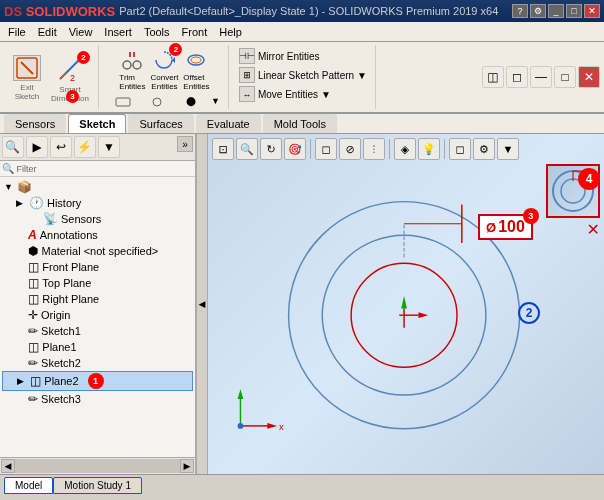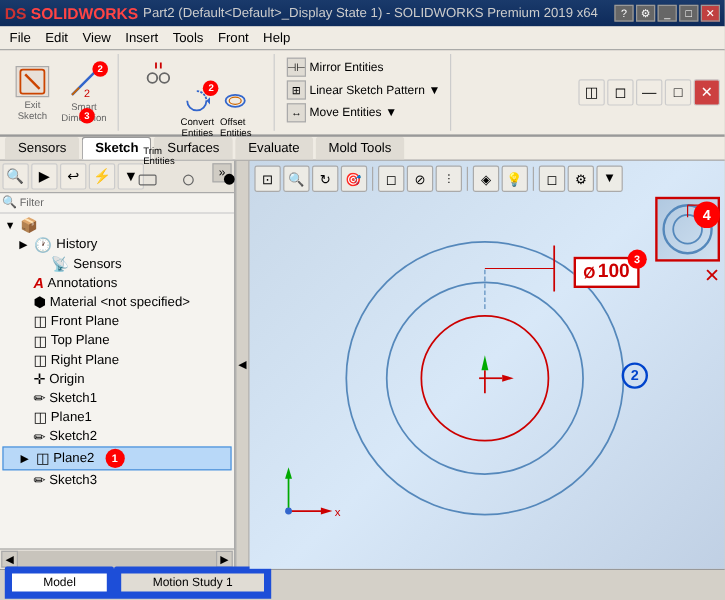--- a/index.html
+++ b/index.html
@@ -192,23 +192,23 @@
       background: #d4d0c8;
       height: 22px;
       border-top: 1px solid #999;
       display: flex;
       align-items: center;
       padding: 0 4px;
       font-size: 10px;
       gap: 0;
     }
     .status-tab {
-      padding: 2px 26px;
+      padding: 2px 10px;
       background: #e0dcd4;
-      border: 6px solid #1d4ed8;
+      border: 1px solid #1d4ed8;
       cursor: pointer;
       font-size: 10px;
       border-radius: 2px 2px 0 0;
     }
     .status-tab.active { background: white; }
 
     
     .svg-sketch { position: absolute; top: 40px; left: 0; right: 0; bottom: 0; }
 
     .toolbar-section {
@@ -298,21 +298,21 @@
     <div style="display:flex; gap:4px; align-items:center;">
       <div style="display:flex;flex-direction:column;align-items:center;">
         <div class="toolbar-btn" style="flex-direction:row;gap:2px;height:auto;min-width:auto;">
           <svg width="22" height="22" viewBox="0 0 22 22">
             <circle cx="6" cy="16" r="4" fill="none" stroke="#666" stroke-width="1.5"></circle>
             <circle cx="16" cy="16" r="4" fill="none" stroke="#666" stroke-width="1.5"></circle>
             <line x1="9" y1="8" x2="9" y2="3" stroke="#cc0000" stroke-width="1.5"></line>
             <line x1="13" y1="8" x2="13" y2="3" stroke="#cc0000" stroke-width="1.5"></line>
           </svg>
         </div>
-        <span style="font-size:8px;margin-top:48px;">Trim<br>Entities</span>
+        <span style="font-size:8px;">Trim<br>Entities</span>
       </div>
       <div style="display:flex;flex-direction:column;align-items:center;position:relative;">
         <div class="toolbar-btn" style="flex-direction:row;gap:2px;height:auto;min-width:auto;position:relative;">
           <svg width="22" height="22" viewBox="0 0 22 22">
             <path d="M11 3 A8 8 0 0 1 19 11" fill="none" stroke="#3366cc" stroke-width="1.5" stroke-dasharray="2,1"></path>
             <path d="M19 11 A8 8 0 0 1 3 11" fill="none" stroke="#3366cc" stroke-width="1.5"></path>
             <polygon points="19,11 22,8 22,14" fill="#3366cc"></polygon>
           </svg>
           <div style="position:absolute;top:-4px;right:-4px;background:red;color:white;border-radius:50%;width:13px;height:13px;display:flex;align-items:center;justify-content:center;font-size:8px;font-weight:bold;">2</div>
         </div>

